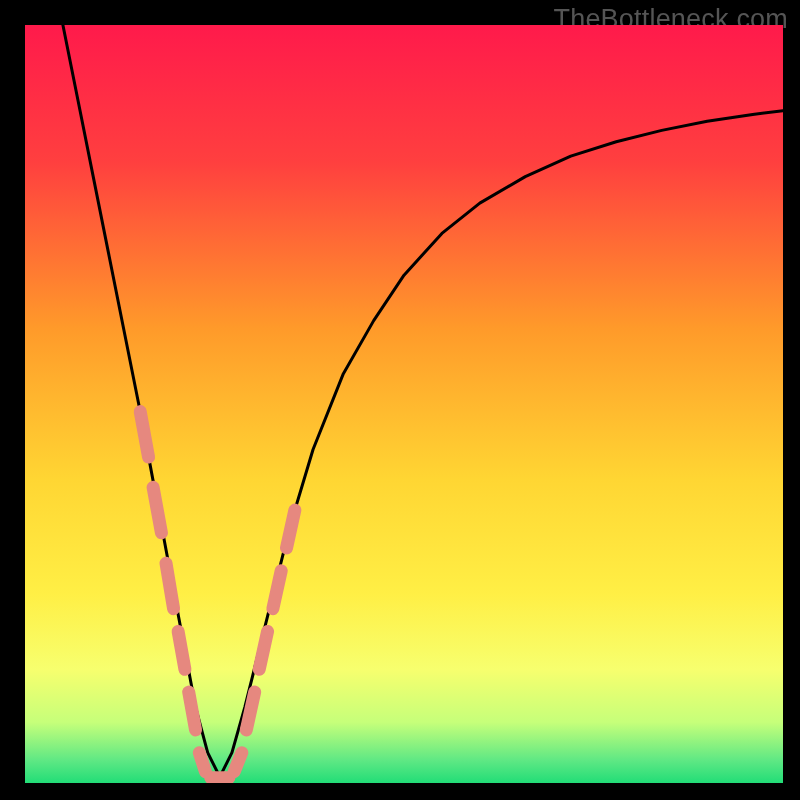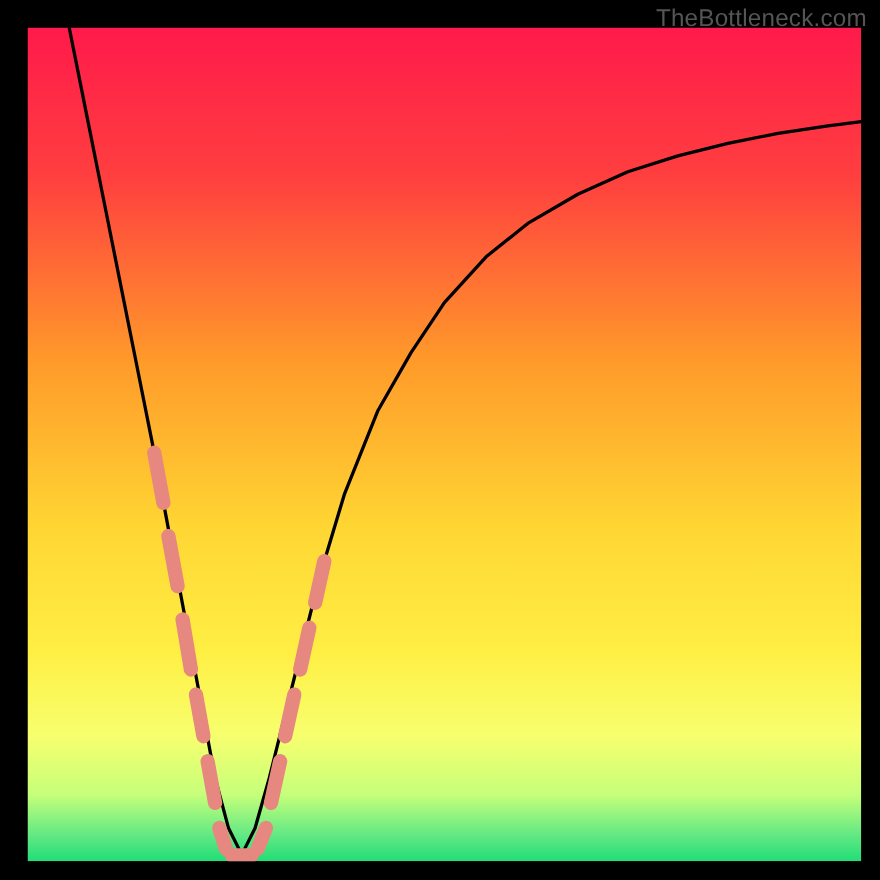--- a/index.html
+++ b/index.html
@@ -25,21 +25,21 @@
     height: 758px;
   }
   svg {
     display: block;
   }
   .watermark {
     position: absolute;
     top: 4px;
     right: 12px;
     color: #555;
-    font-size: 22px;
+    font-size: 27px;
     font-weight: 500;
     letter-spacing: 0.2px;
   }
 </style>
 </head>
 <body>
 
 <div class="frame">
   <div class="watermark">TheBottleneck.com</div>
   <div class="plot">

